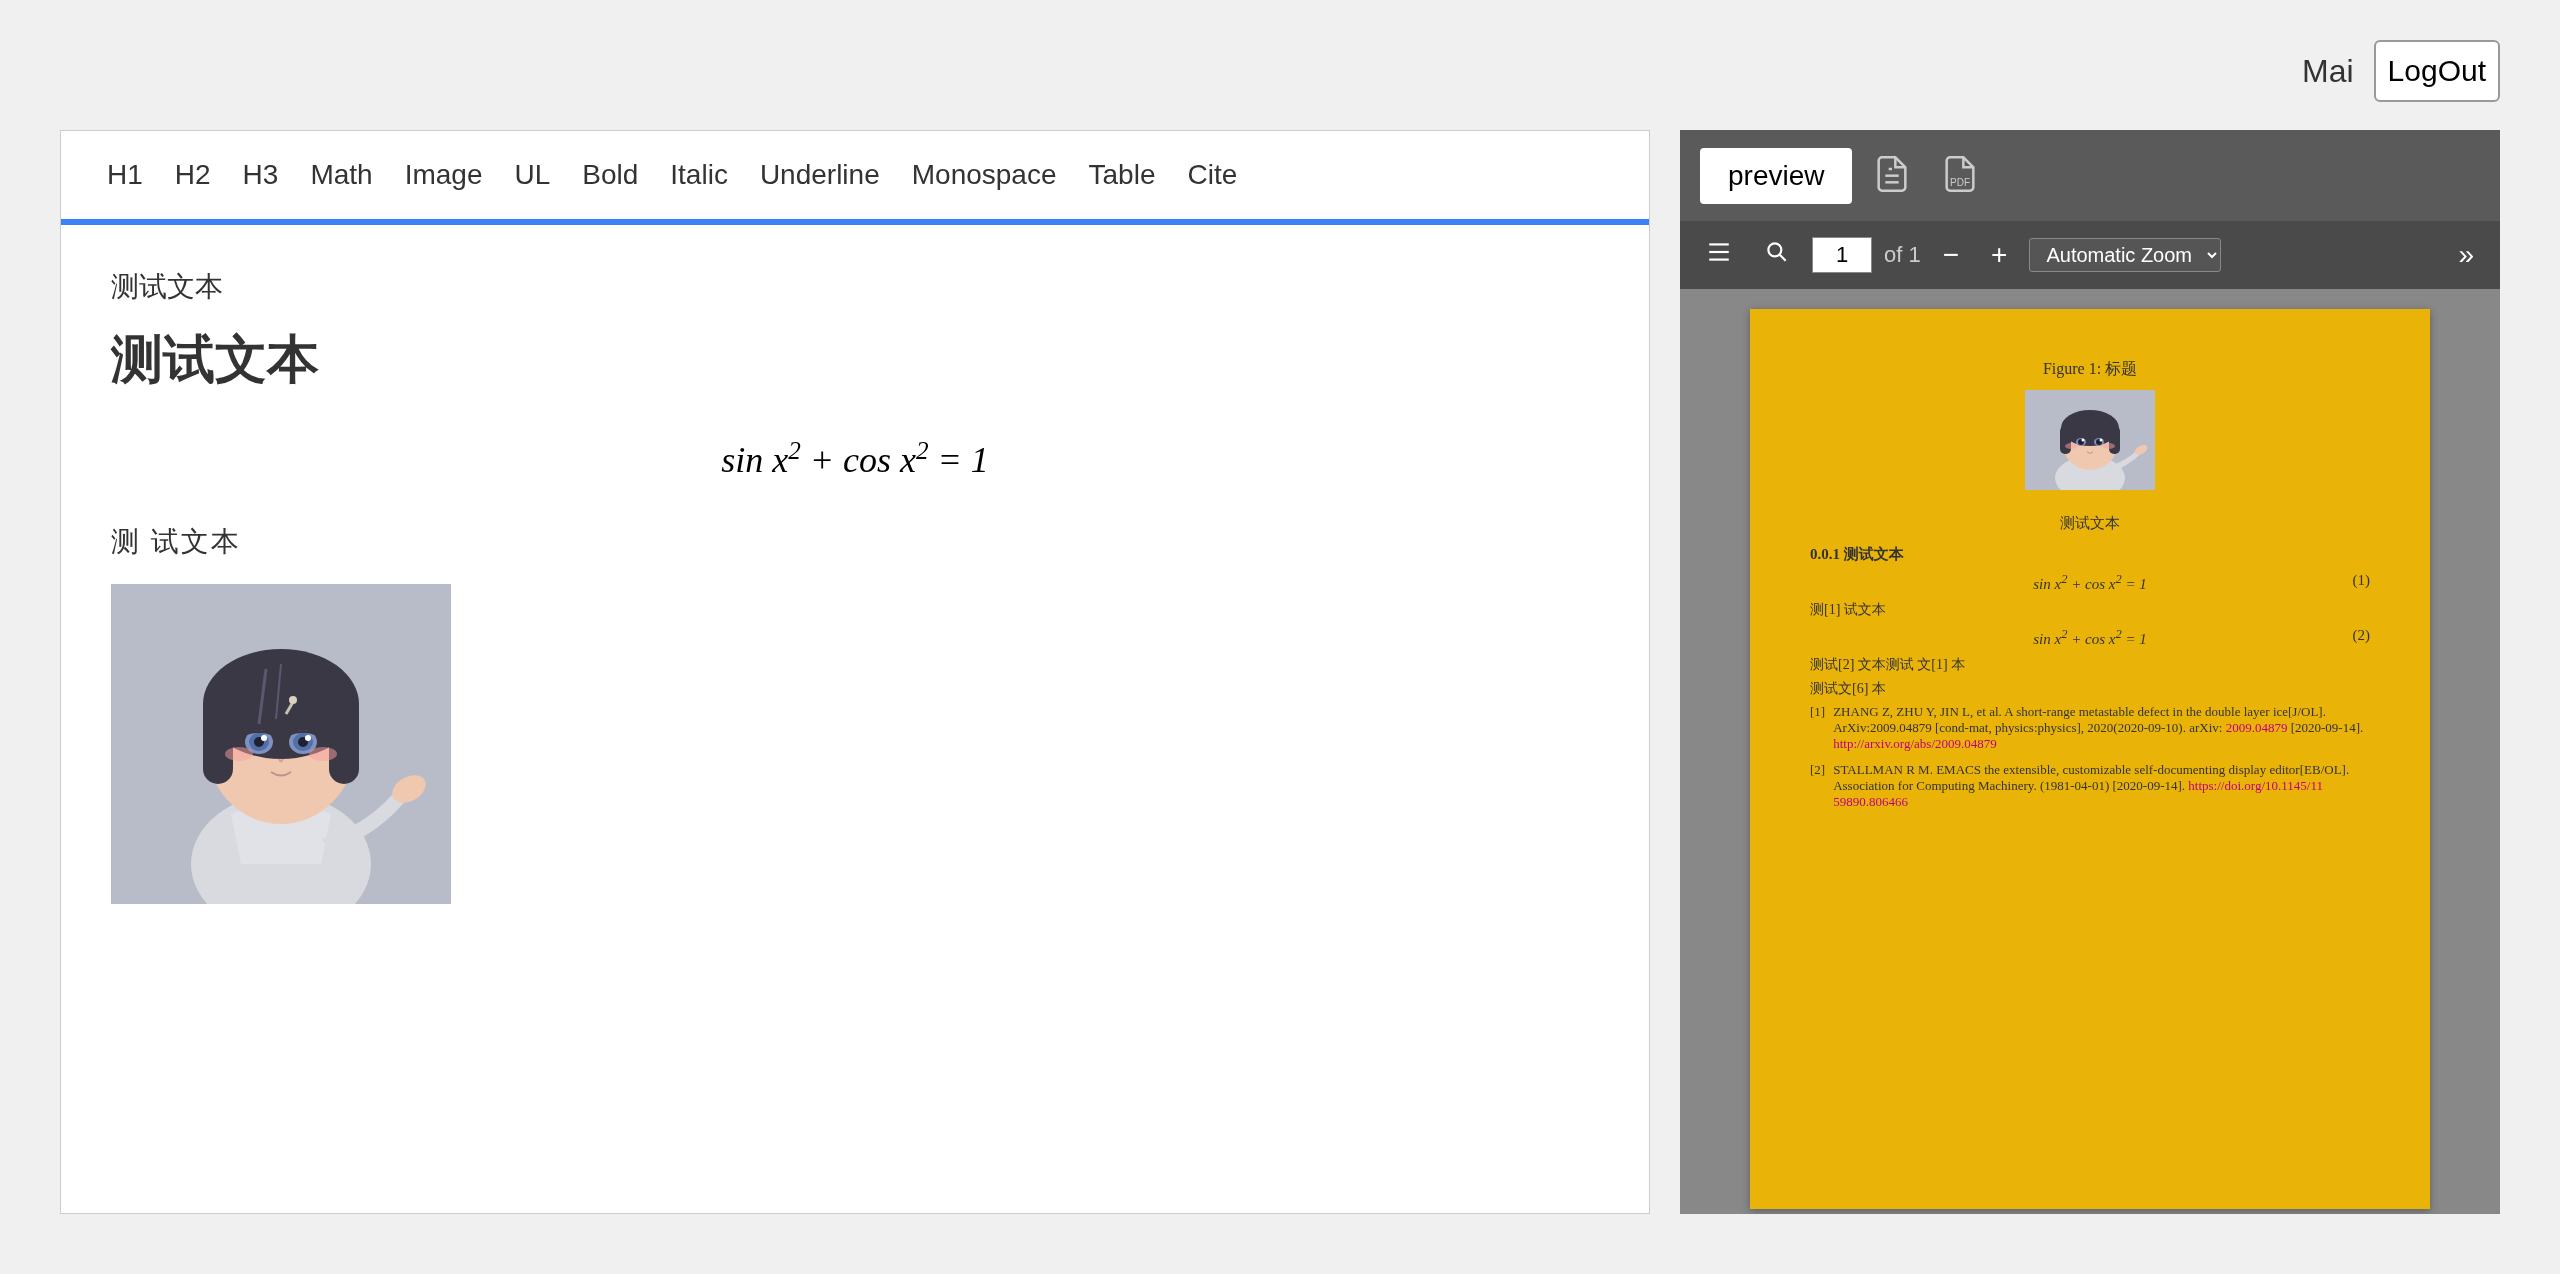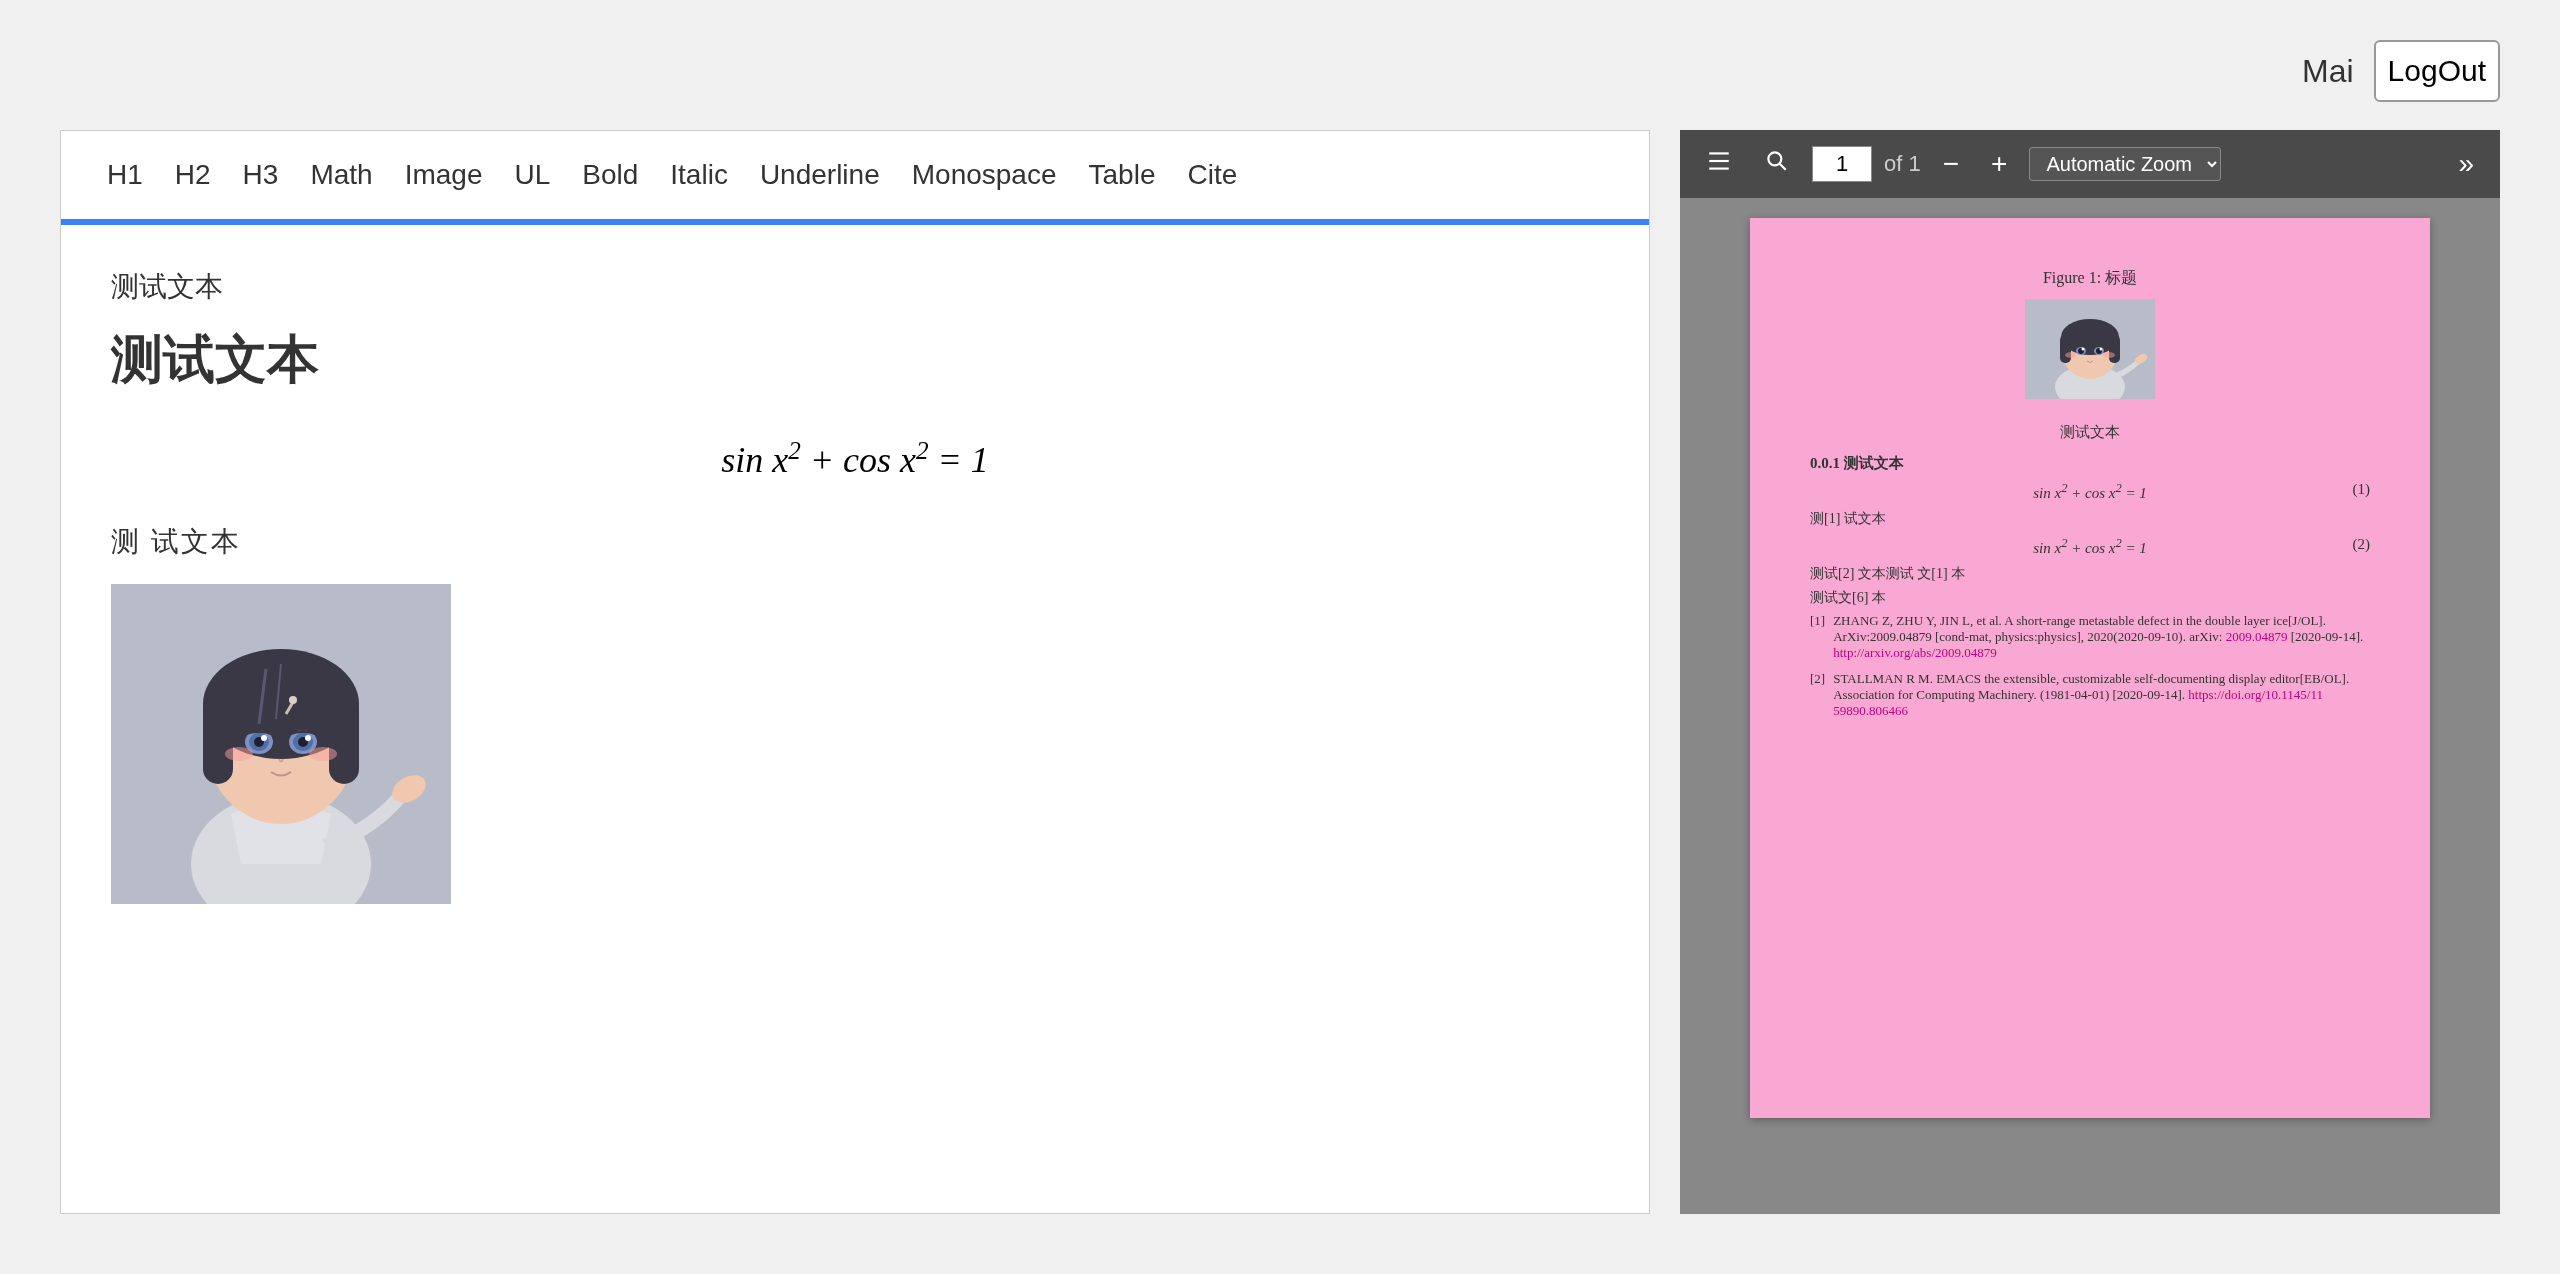--- a/index.html
+++ b/index.html
@@ -198,21 +198,21 @@
       flex: 1;
       background: #888;
       overflow-y: auto;
       display: flex;
       flex-direction: column;
       align-items: center;
       padding: 20px 0;
     }
 
     .pdf-page {
-      background: #f9a8d4;
+      background: #eab308;
       width: 680px;
       min-height: 900px;
       padding: 50px 60px;
       box-shadow: 0 2px 8px rgba(0,0,0,0.3);
       font-family: 'Times New Roman', serif;
     }
 
     .pdf-figure {
       text-align: center;
       margin-bottom: 20px;
@@ -387,20 +387,41 @@
 
           <line x1="182" y1="118" x2="175" y2="130" stroke="#c8c0b0" stroke-width="3"></line>
           <circle cx="182" cy="116" r="4" fill="#d8d0c0"></circle>
         </svg>
       </div>
     </div>
   </div>
 
   <div class="preview-panel">
 
+    <div class="preview-topbar">
+      <button class="preview-btn">preview</button>
+
+      <button class="preview-icon-btn">
+        <svg viewBox="0 0 24 24" xmlns="http://www.w3.org/2000/svg">
+          <path d="M14 2H6a2 2 0 0 0-2 2v16a2 2 0 0 0 2 2h12a2 2 0 0 0 2-2V8l-6-6z" fill="none" stroke="#ccc" stroke-width="1.5"></path>
+          <path d="M14 2v6h6" fill="none" stroke="#ccc" stroke-width="1.5"></path>
+          <line x1="8" y1="13" x2="16" y2="13" stroke="#ccc" stroke-width="1.5"></line>
+          <line x1="8" y1="17" x2="16" y2="17" stroke="#ccc" stroke-width="1.5"></line>
+          <line x1="10" y1="9" x2="12" y2="9" stroke="#ccc" stroke-width="1.5"></line>
+        </svg>
+      </button>
+
+      <button class="preview-icon-btn">
+        <svg viewBox="0 0 24 24" xmlns="http://www.w3.org/2000/svg">
+          <path d="M14 2H6a2 2 0 0 0-2 2v16a2 2 0 0 0 2 2h12a2 2 0 0 0 2-2V8l-6-6z" fill="none" stroke="#ccc" stroke-width="1.5"></path>
+          <path d="M14 2v6h6" fill="none" stroke="#ccc" stroke-width="1.5"></path>
+          <text x="6" y="19" font-size="6" fill="#ccc" font-family="Arial">PDF</text>
+        </svg>
+      </button>
+    </div>
 
     <div class="pdf-toolbar">
 
       <button class="pdf-toolbar-btn">
         <svg width="26" height="26" viewBox="0 0 24 24" fill="white">
           <rect x="3" y="4" width="18" height="2" fill="white"></rect>
           <rect x="3" y="11" width="18" height="2" fill="white"></rect>
           <rect x="3" y="18" width="18" height="2" fill="white"></rect>
         </svg>
       </button>

